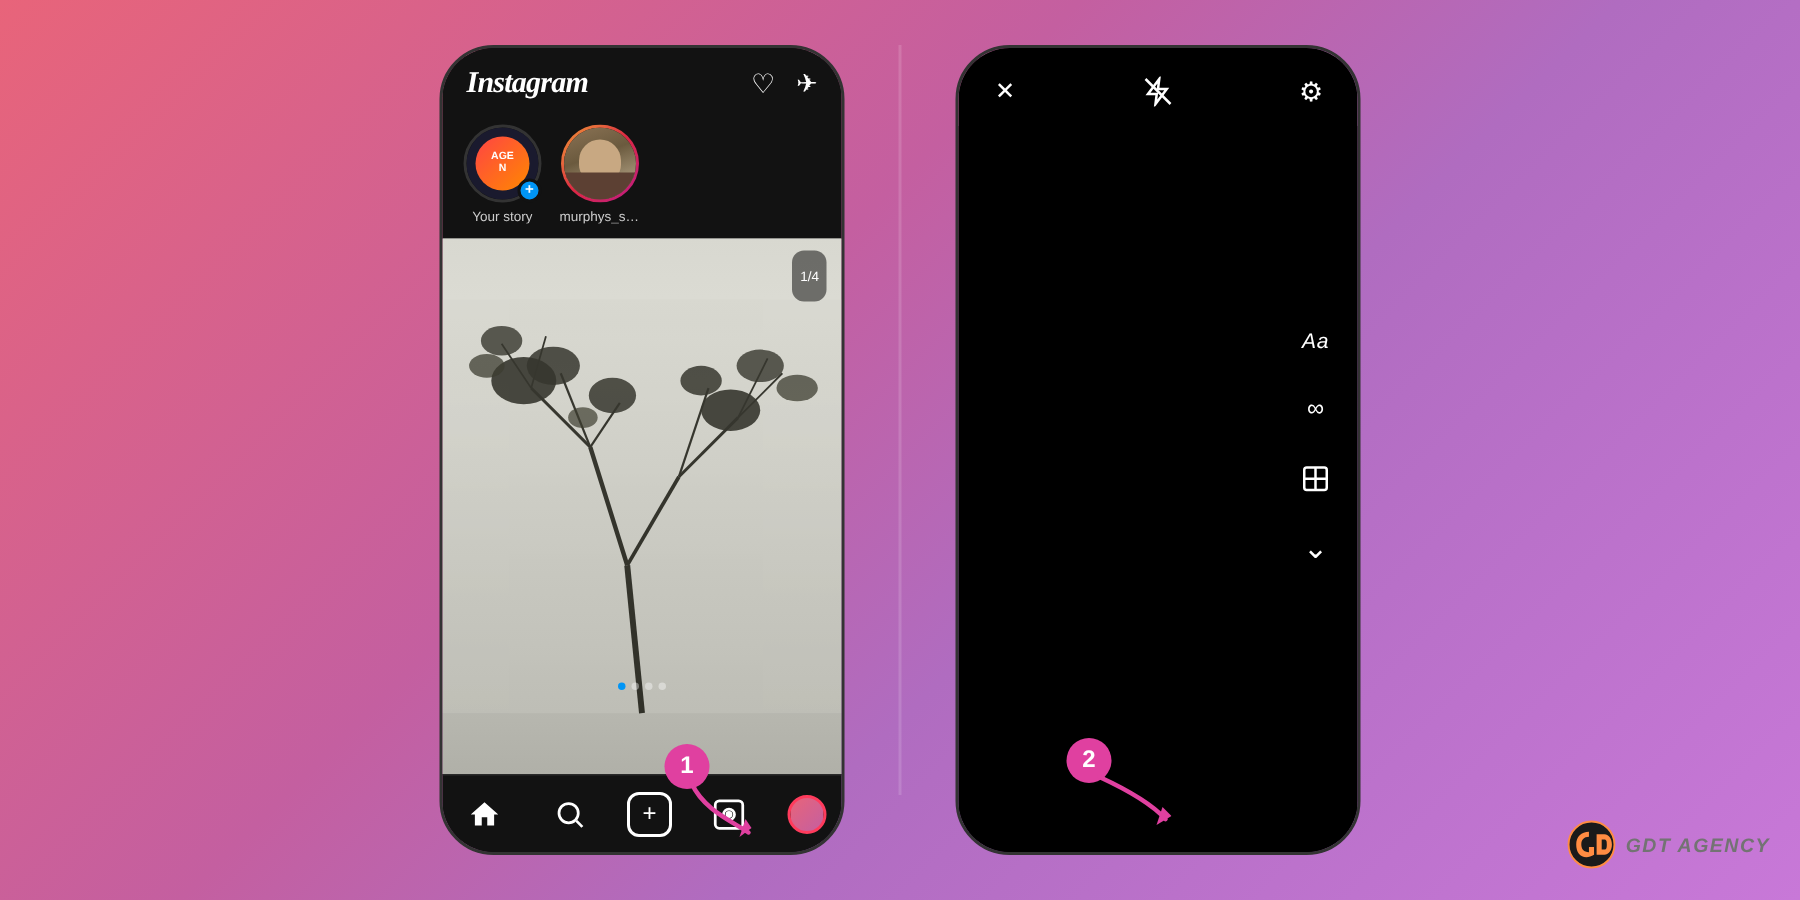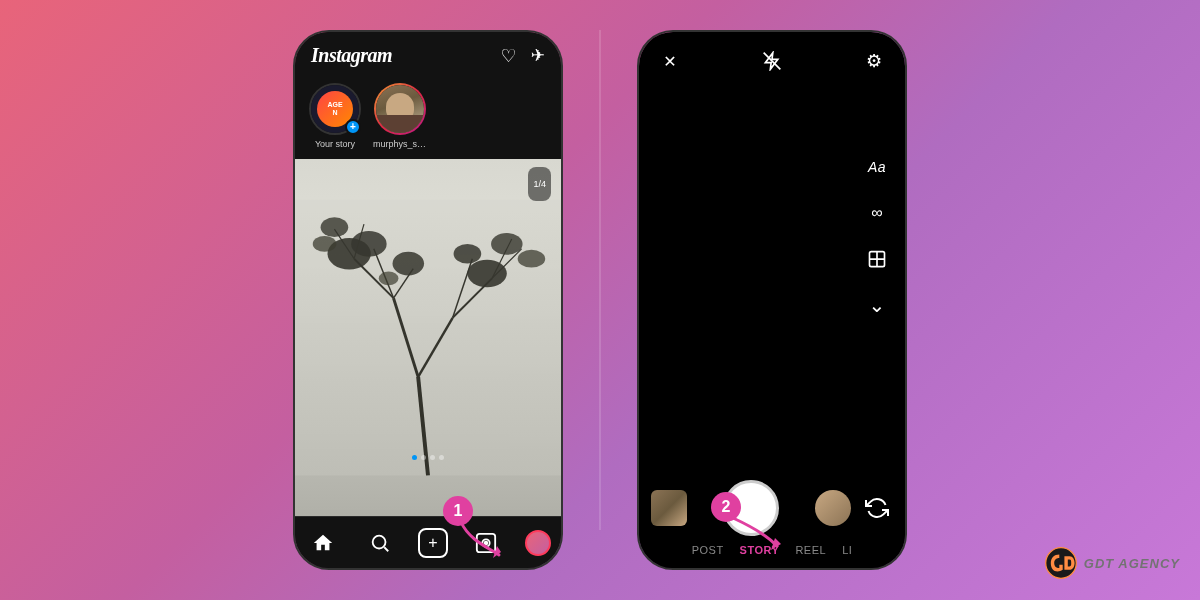--- a/index.html
+++ b/index.html
@@ -666,47 +666,20 @@
             <svg width="20" height="20" viewBox="0 0 24 24" fill="none" stroke="white" stroke-width="2">
               <rect x="3" y="3" width="18" height="18" rx="2"></rect>
               <line x1="12" y1="3" x2="12" y2="21"></line>
               <line x1="3" y1="12" x2="21" y2="12"></line>
             </svg>
           </span>
           <span class="side-tool" style="font-size:20px;color:#fff;">⌄</span>
         </div>
       </div>
 
-      <div class="camera-bottom">
-
-        <div class="camera-controls-row">
-          <div class="gallery-thumb">
-            <div class="thumb-img"></div>
-          </div>
-          <div style="flex:1;display:flex;justify-content:center;">
-            <div class="shutter-btn"></div>
-          </div>
-          <div class="gallery-thumb2">
-            <div class="thumb-img2"></div>
-          </div>
-          <div class="flip-icon">
-            <svg width="24" height="24" viewBox="0 0 24 24" fill="none" stroke="white" stroke-width="2">
-              <path d="M1 4v6h6M23 20v-6h-6"></path>
-              <path d="M20.49 9A9 9 0 0 0 5.64 5.64L1 10m22 4l-4.64 4.36A9 9 0 0 1 3.51 15"></path>
-            </svg>
-          </div>
-        </div>
-
-        <div class="mode-selector">
-          <span class="mode-label">POST</span>
-          <span class="mode-label active-mode">STORY</span>
-          <span class="mode-label">REEL</span>
-          <span class="mode-label">LI</span>
-        </div>
-      </div>
     </div>
 
     <div style="position:absolute;bottom:46px;left:72px;">
       <div style="width:30px;height:30px;border-radius:50%;background:#e040a0;color:#fff;font-size:16px;font-weight:bold;display:flex;align-items:center;justify-content:center;position:relative;">
         <span>2</span>
 
         <svg style="position:absolute;bottom:-30px;right:-40px;" width="50" height="36" viewBox="0 0 50 36">
           <path d="M2 2 C15 8, 35 18, 46 30" stroke="#e040a0" stroke-width="3" fill="none" stroke-linecap="round"></path>
           <polygon points="40,34 50,28 44,22" fill="#e040a0"></polygon>
         </svg>

